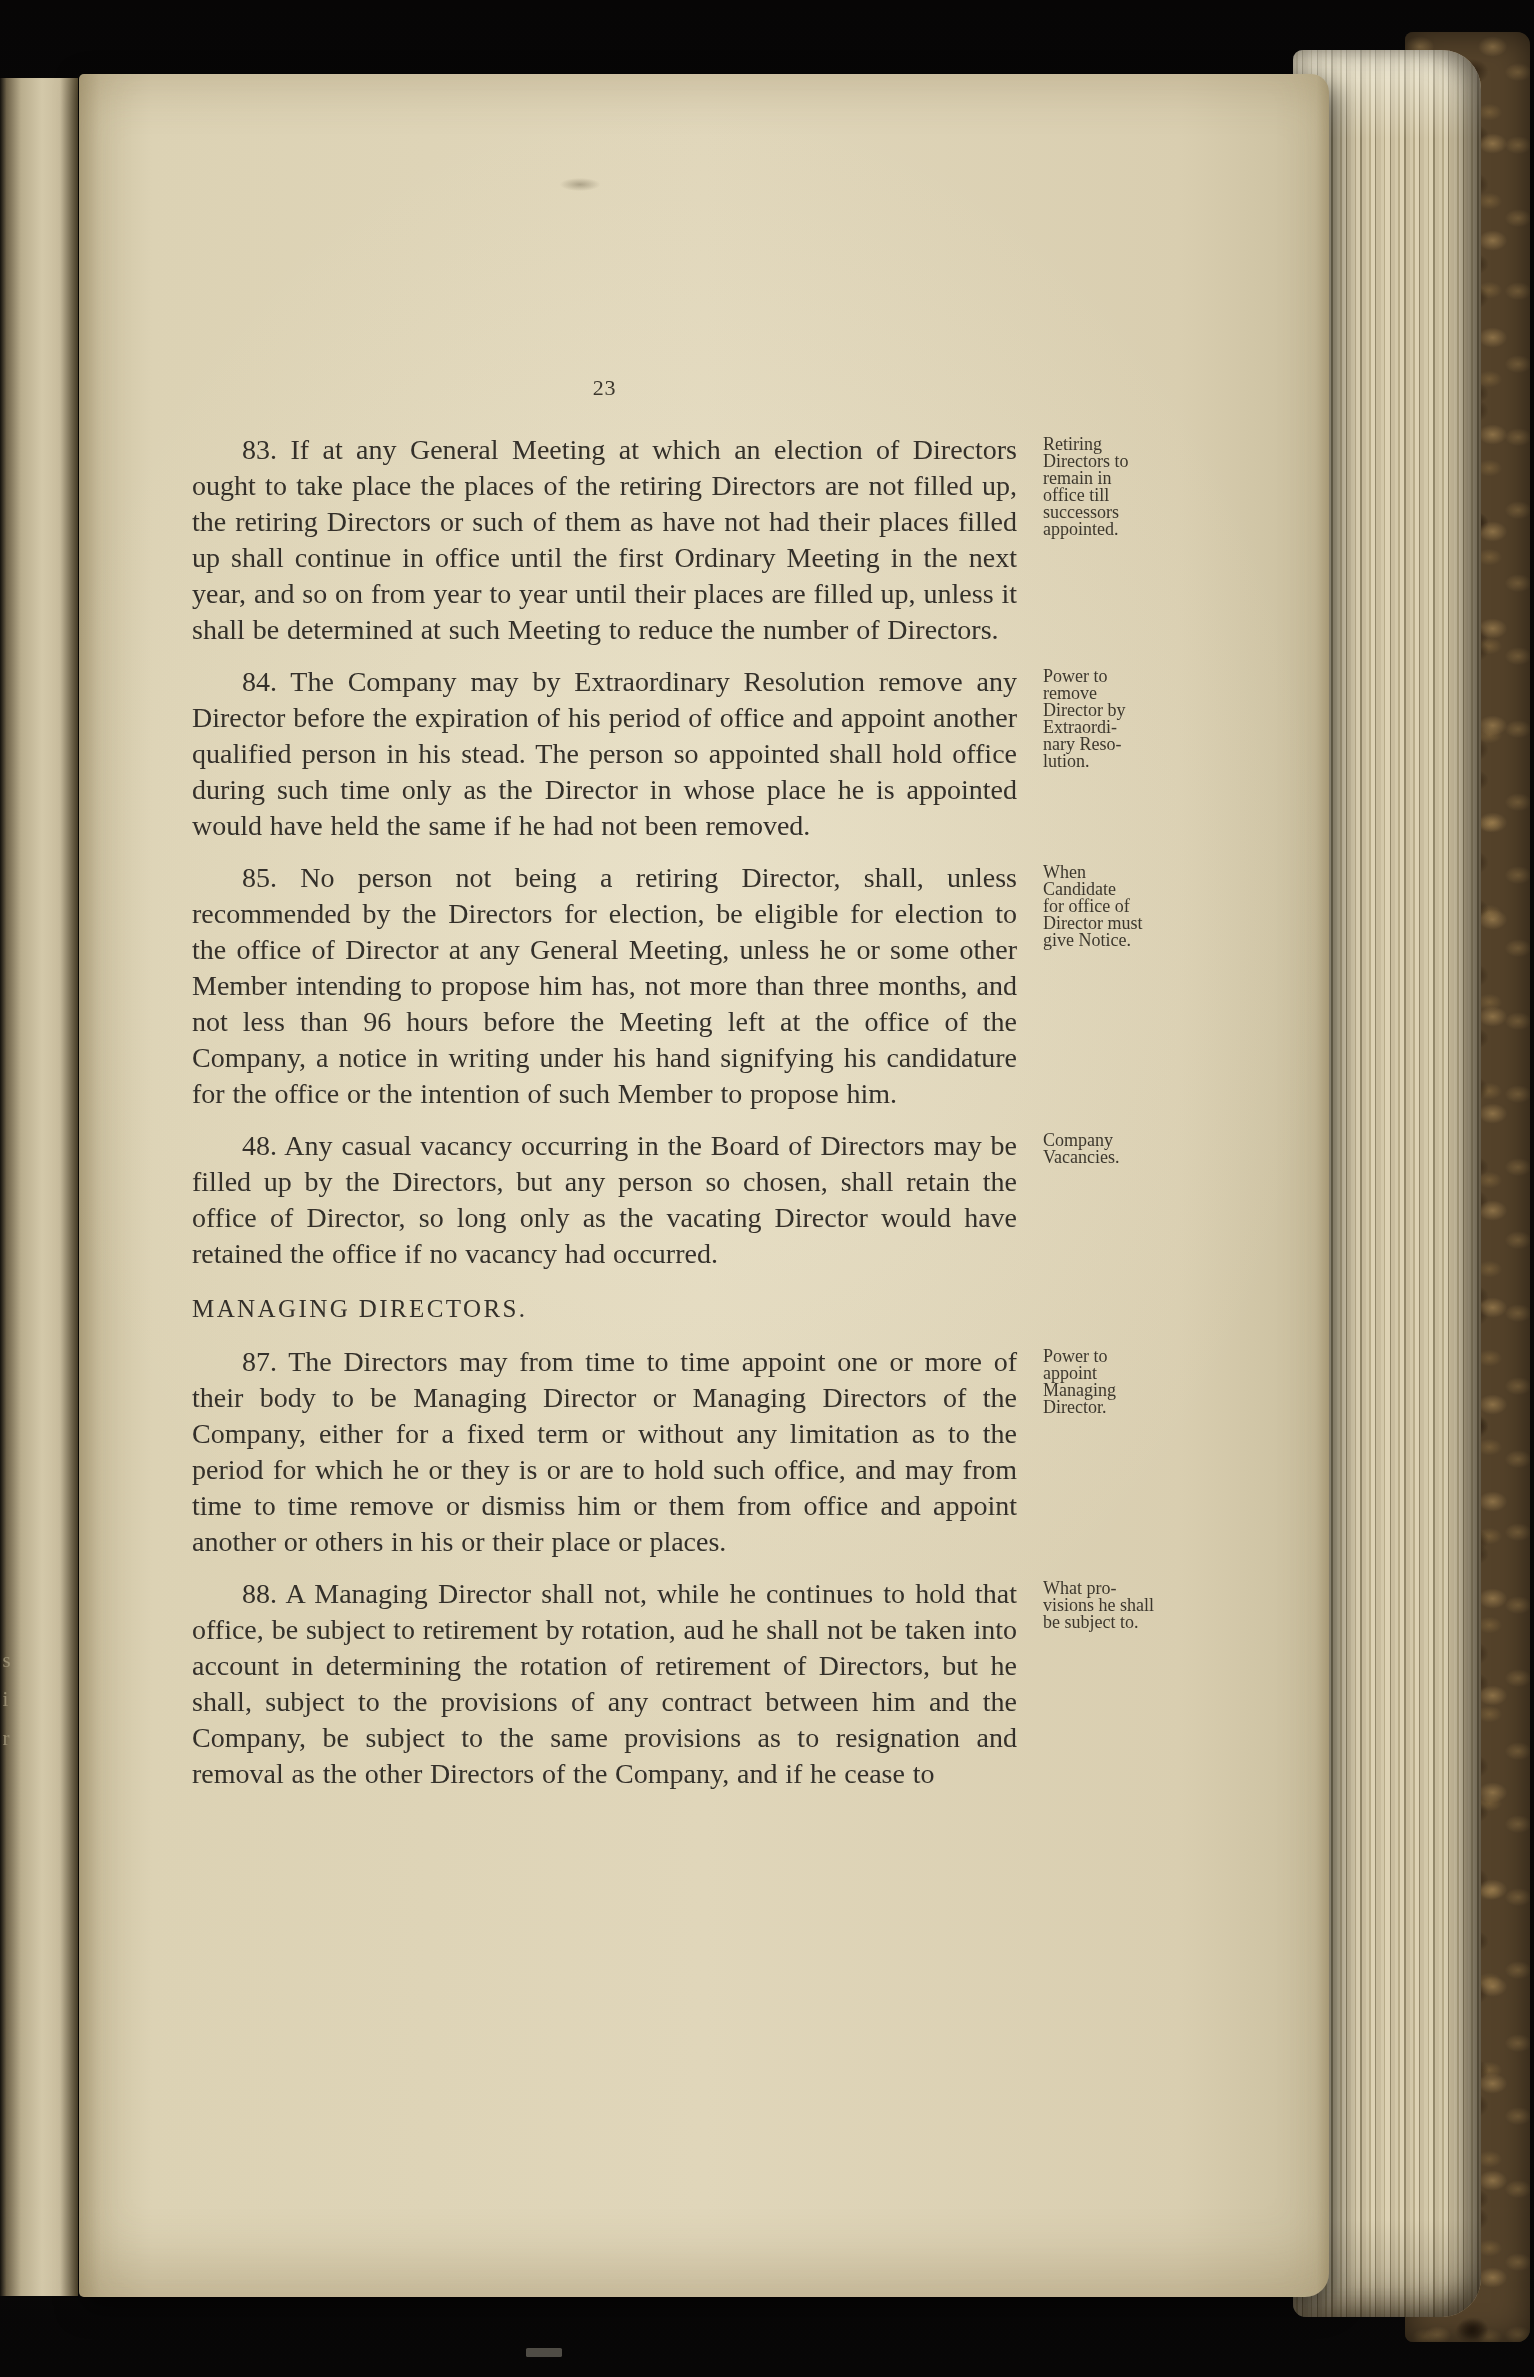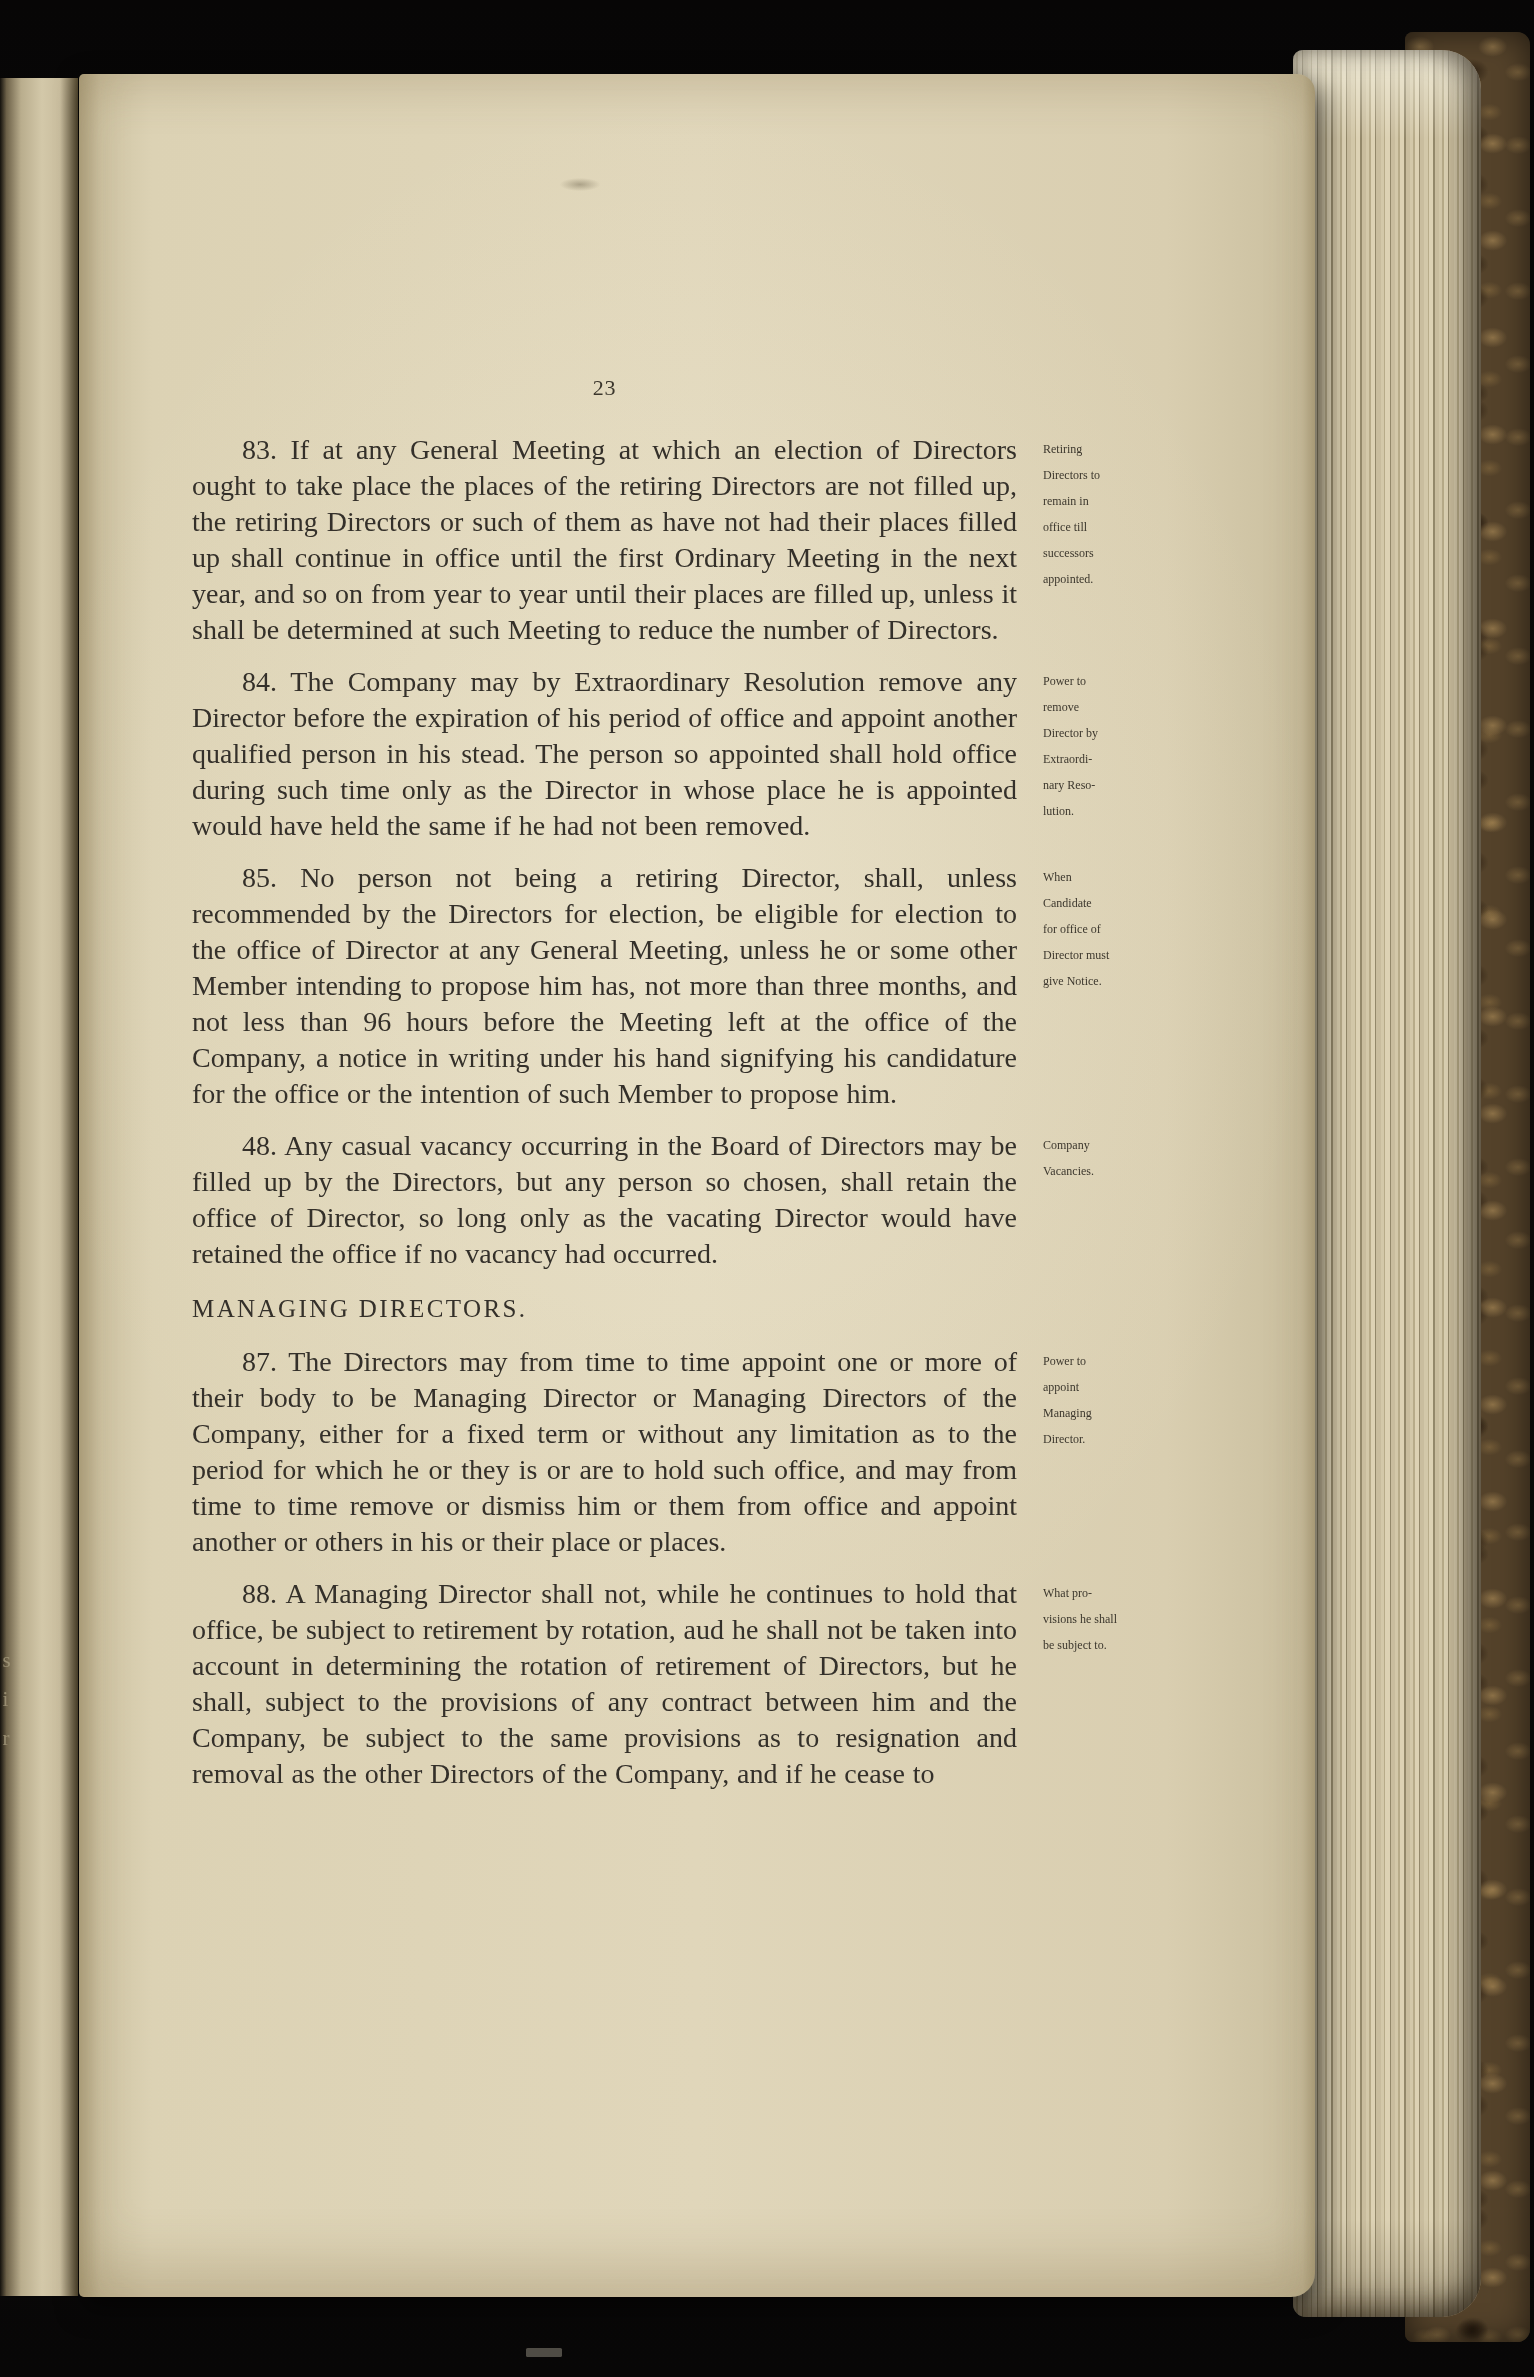--- a/index.html
+++ b/index.html
@@ -48,38 +48,39 @@
   .page{
     position:absolute;left:79px;top:74px;width:1236px;height:2223px;
     background:
       radial-gradient(ellipse 70% 50% at 48% 38%, rgba(250,246,228,.35), rgba(250,246,228,0) 75%),
       linear-gradient(90deg,#b6aa88 0,#cfc4a4 21px,#dcd2b4 73px,#e0d6ba 50%,#d9ceb0 88%,#cabf9f 99%,#b3a785 100%),
       #dcd2b4;
     border-radius:4.9px 18px 24px 4.9px;
     box-shadow:inset 0 21px 40px rgba(120,100,60,.18),
                inset 0 -36px 52px rgba(120,100,60,.24),
                6.5px 9.7px 27.5px rgba(0,0,0,.6);
+    padding-left:14px;
   }
   .smudge{
     position:absolute;left:481px;top:104px;width:40px;height:13px;
     background:radial-gradient(ellipse at center, rgba(95,85,62,.4), transparent 72%);
   }
   .page-number{
     position:absolute;left:113px;top:301px;width:825px;
     text-align:center;font-size:22px;color:#3b362c;letter-spacing:0.8px;
   }
   .content{position:absolute;left:113px;top:358px;width:1011px;color:#34302a;}
   .para{position:relative;width:825px;margin:0 0 16px 0;}
   .para .body{
     margin:0;font-size:28px;line-height:36px;text-align:justify;
     text-indent:50px;color:#34302a;word-spacing:0.8px;
   }
   .note{
     position:absolute;left:851px;top:4px;width:147px;
-    font-size:12px;line-height:26px;color:#3c372d;white-space:pre-line;
+    font-size:18px;line-height:17px;color:#3c372d;white-space:pre-line;
   }
   .section-heading{
     width:825px;text-align:left;font-size:25px;letter-spacing:2.4px;
     margin:22.7px 0 21px 0;color:#34302a;
   }
   .bottom-mark{
     position:absolute;left:526px;top:2348px;width:36px;height:9px;
     background:#8a8578;opacity:.55;border-radius:1.6px;
   }
 </style>

